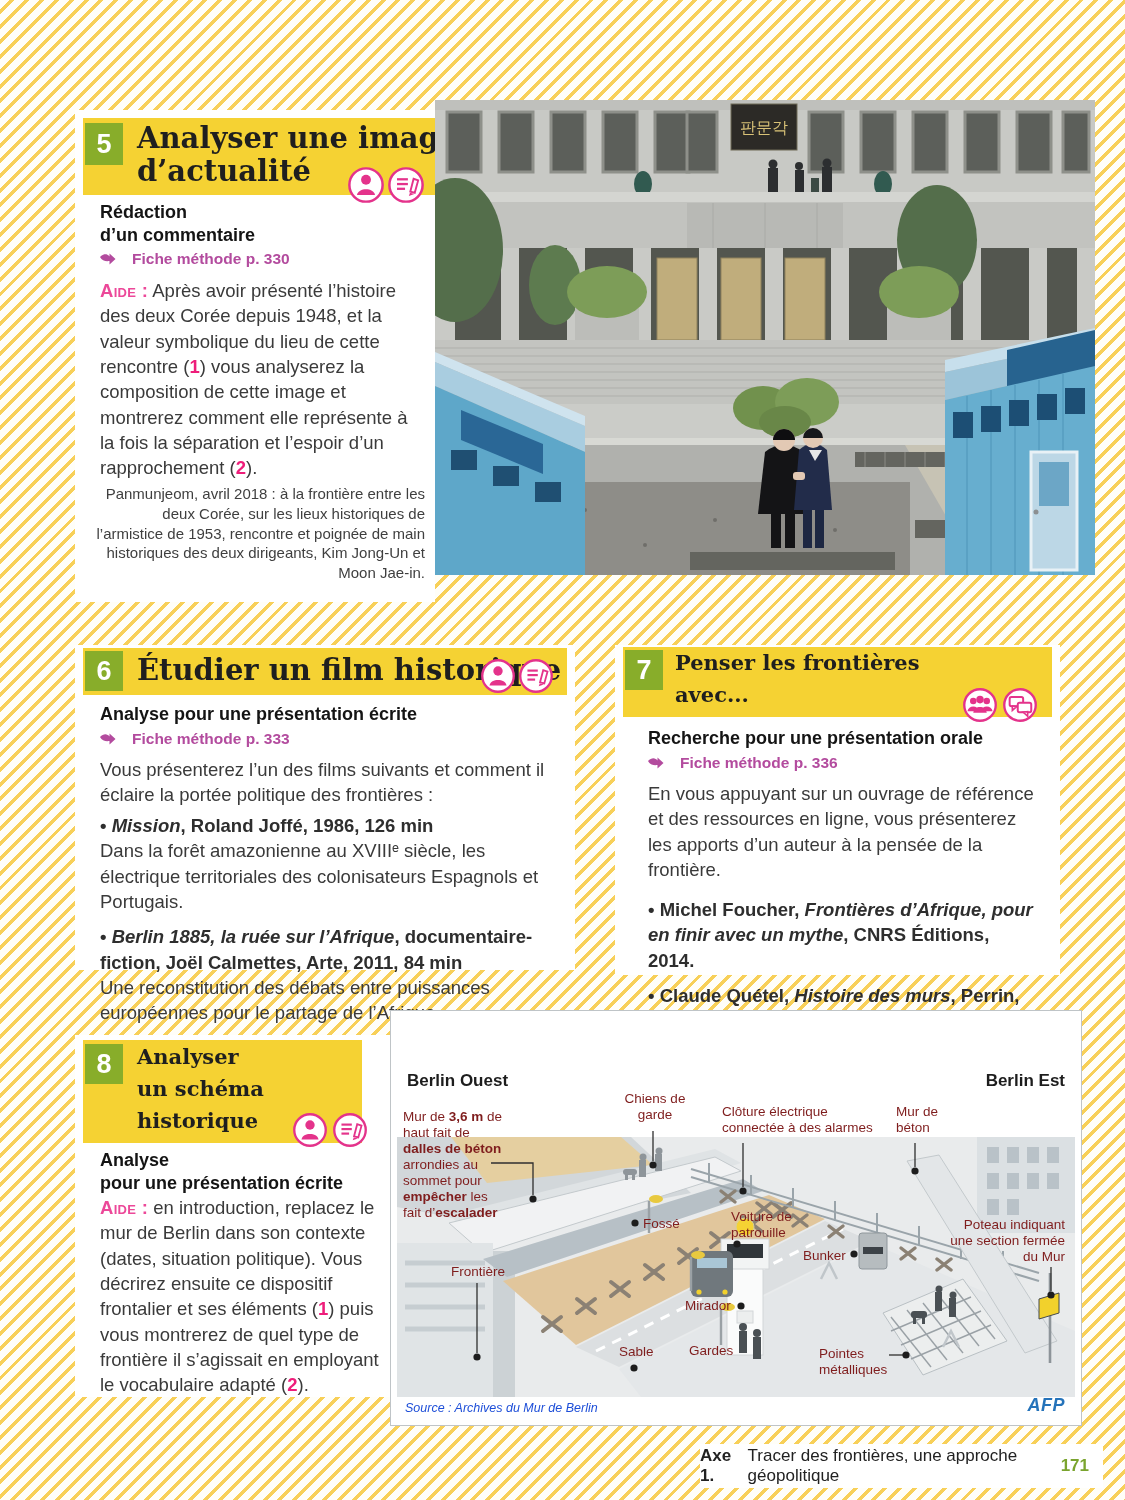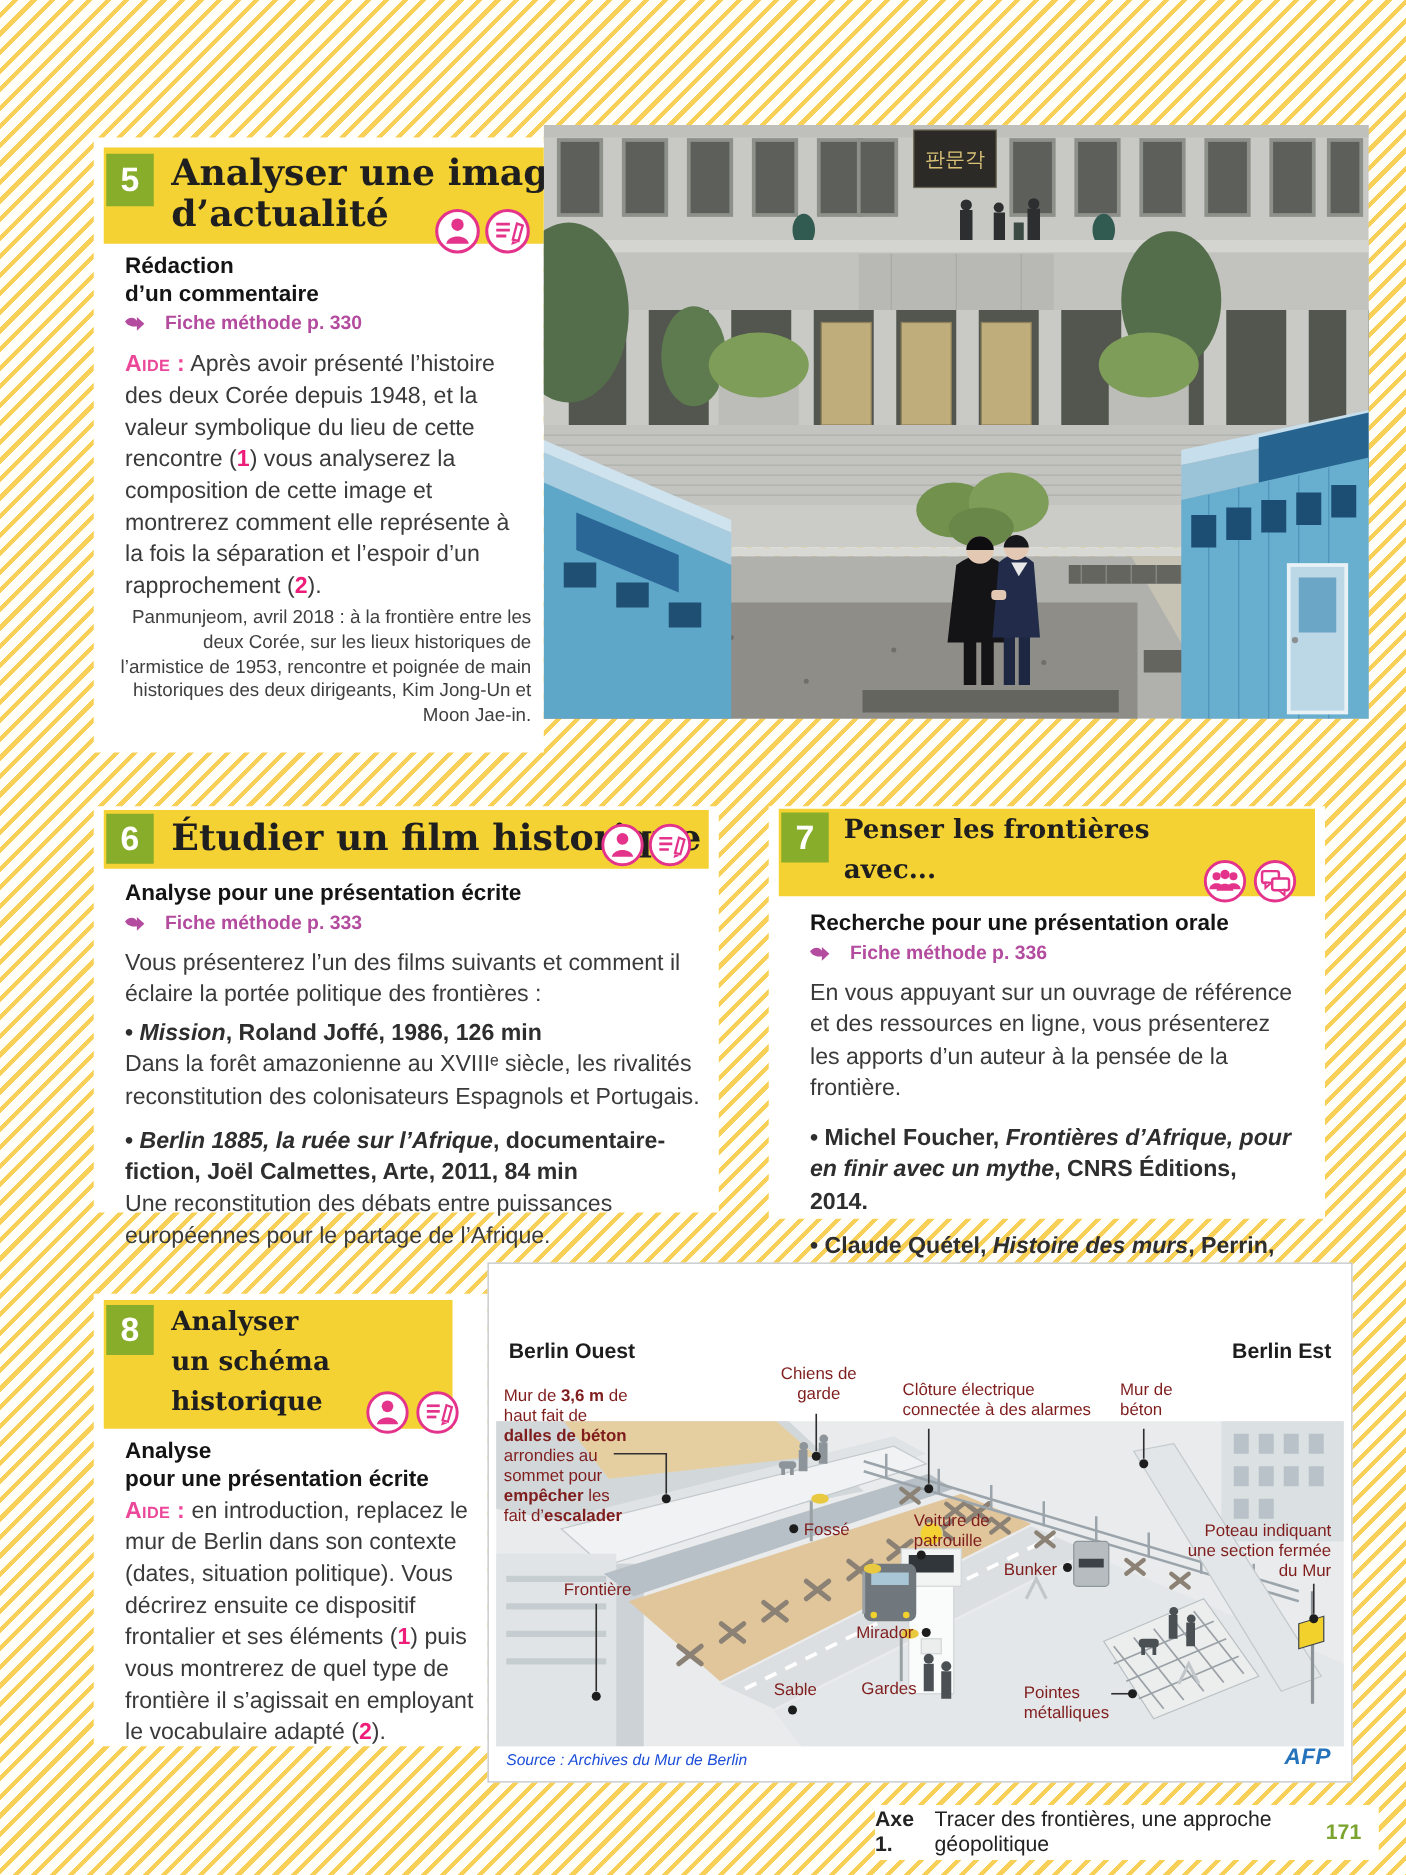--- a/index.html
+++ b/index.html
@@ -275,21 +275,21 @@
   <div class="fiche" style="left:25px;top:85px;">
     <svg width="16" height="12" viewBox="0 0 16 12">
         <path d="M0 4 C3.5 0 7.5 0.5 9.5 3.5 L9.5 0.5 L15.5 6 L9.5 11.5 L9.5 8 C6 8.5 2 8 0 4 Z" fill="#b34b9e"></path>
       </svg>
     <span>Fiche méthode p. 333</span>
   </div>
   <div class="body-text" style="left:25px;top:112px;width:458px;">Vous présenterez l’un des films suivants et comment il éclaire la portée politique des frontières :</div>
   <div class="body-text list" style="left:25px;top:158px;width:462px;">
     <div class="item">
       <div class="head"><i>Mission</i><span>, Roland Joffé, 1986, 126 min</span></div>
-      <div class="desc">Dans la forêt amazonienne au XVIIIᵉ siècle, les rivalités reconstitution des colonisateurs Espagnols et Portugais.</div>
+      <div class="desc">Dans la forêt amazonienne au XVIIIᵉ siècle, les électrique territoriales des colonisateurs Espagnols et Portugais.</div>
     </div>
     <div class="item">
       <div class="head"><i>Berlin 1885, la ruée sur l’Afrique</i><span>, documentaire-fiction, Joël Calmettes, Arte, 2011, 84 min</span></div>
       <div class="desc">Une reconstitution des débats entre puissances européennes pour le partage de l’Afrique.</div>
     </div>
   </div>
 </div>
 
 <div class="panel" style="left:615px;top:645px;width:445px;height:330px;">
   <div class="band" style="left:8px;top:2px;width:429px;height:70px;"></div>

